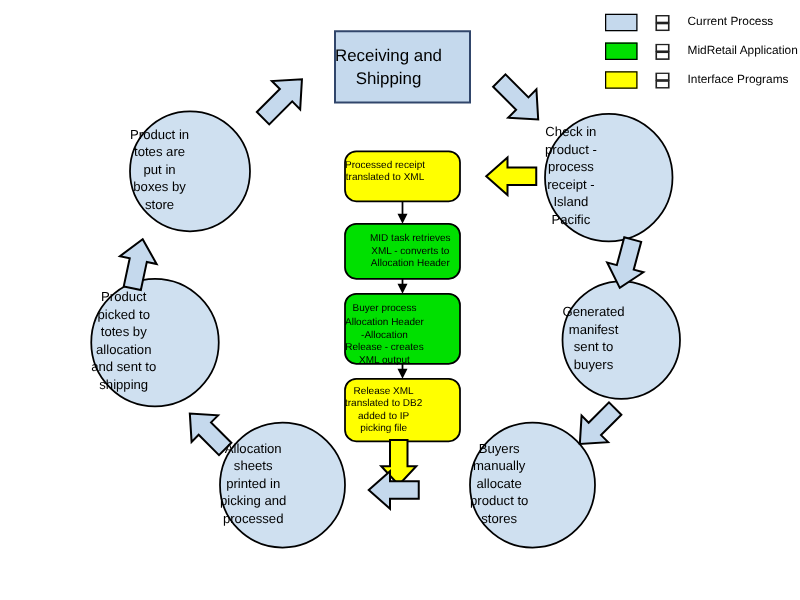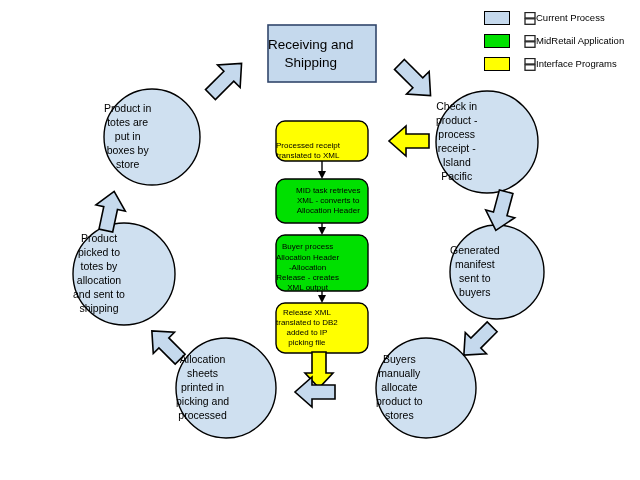--- a/index.html
+++ b/index.html
@@ -48,21 +48,21 @@
     box-sizing: border-box;
     flex: 0 0 auto;
   }
   .legend-icon {
     width: 12px;
     height: 13px;
     margin-left: 14px;
     flex: 0 0 auto;
   }
   .legend-label {
-    margin-left: 0;
+    margin-left: 14px;
     font-size: 9.5px;
     color: #000000;
     line-height: 1;
     white-space: nowrap;
     text-align: center;
   }
   
   .node-text {
     position: absolute;
     display: flex;
@@ -157,21 +157,21 @@
     <g transform="translate(315,392) rotate(180)">
       <polygon points="-20,-7 3,-7 3,-15 20,0 3,15 3,7 -20,7" fill="#c5d9ed" stroke="#000000" stroke-width="1.6" stroke-linejoin="miter"></polygon>
     </g>
 
   </svg>
 
   <div class="node-text header-text hit" style="left:268px; top:25px; width:108px; height:57px;">
     <span>Receiving and<br>Shipping</span>
   </div>
 
-  <div class="node-text box-text" style="left:276px; top:131px; width:92px; height:40px;">
+  <div class="node-text box-text" style="left:276px; top:117px; width:92px; height:40px;">
     <span>Processed receipt<br>translated to XML</span>
   </div>
   <div class="node-text box-text" style="left:276px; top:179px; width:92px; height:44px;padding-left:20px;">
     <span>MID task retrieves<br>XML - converts to<br>Allocation Header</span>
   </div>
   <div class="node-text box-text" style="left:276px; top:247px; width:92px; height:42px;">
     <span>Buyer process<br>Allocation Header<br>-Allocation<br>Release - creates<br>XML output</span>
   </div>
   <div class="node-text box-text" style="left:276px; top:303px; width:92px; height:50px;">
     <span>Release XML<br>translated to DB2<br>added to IP<br>picking file</span>

